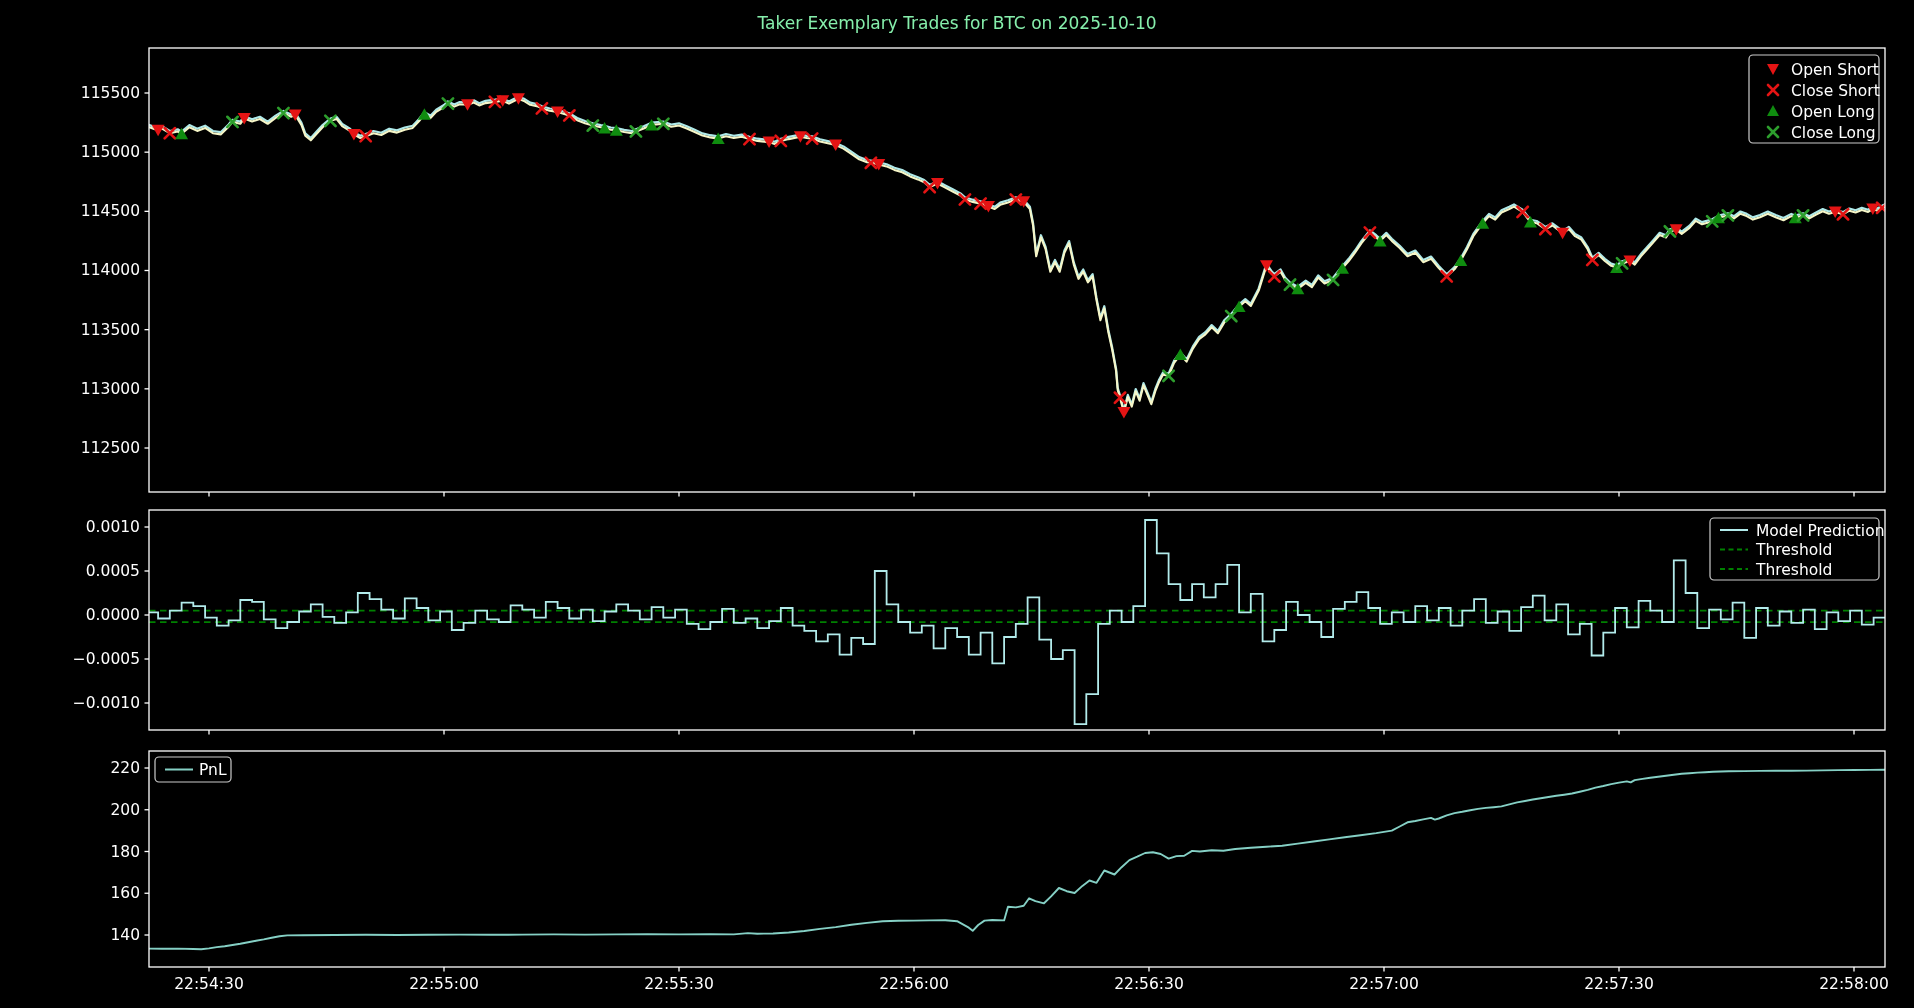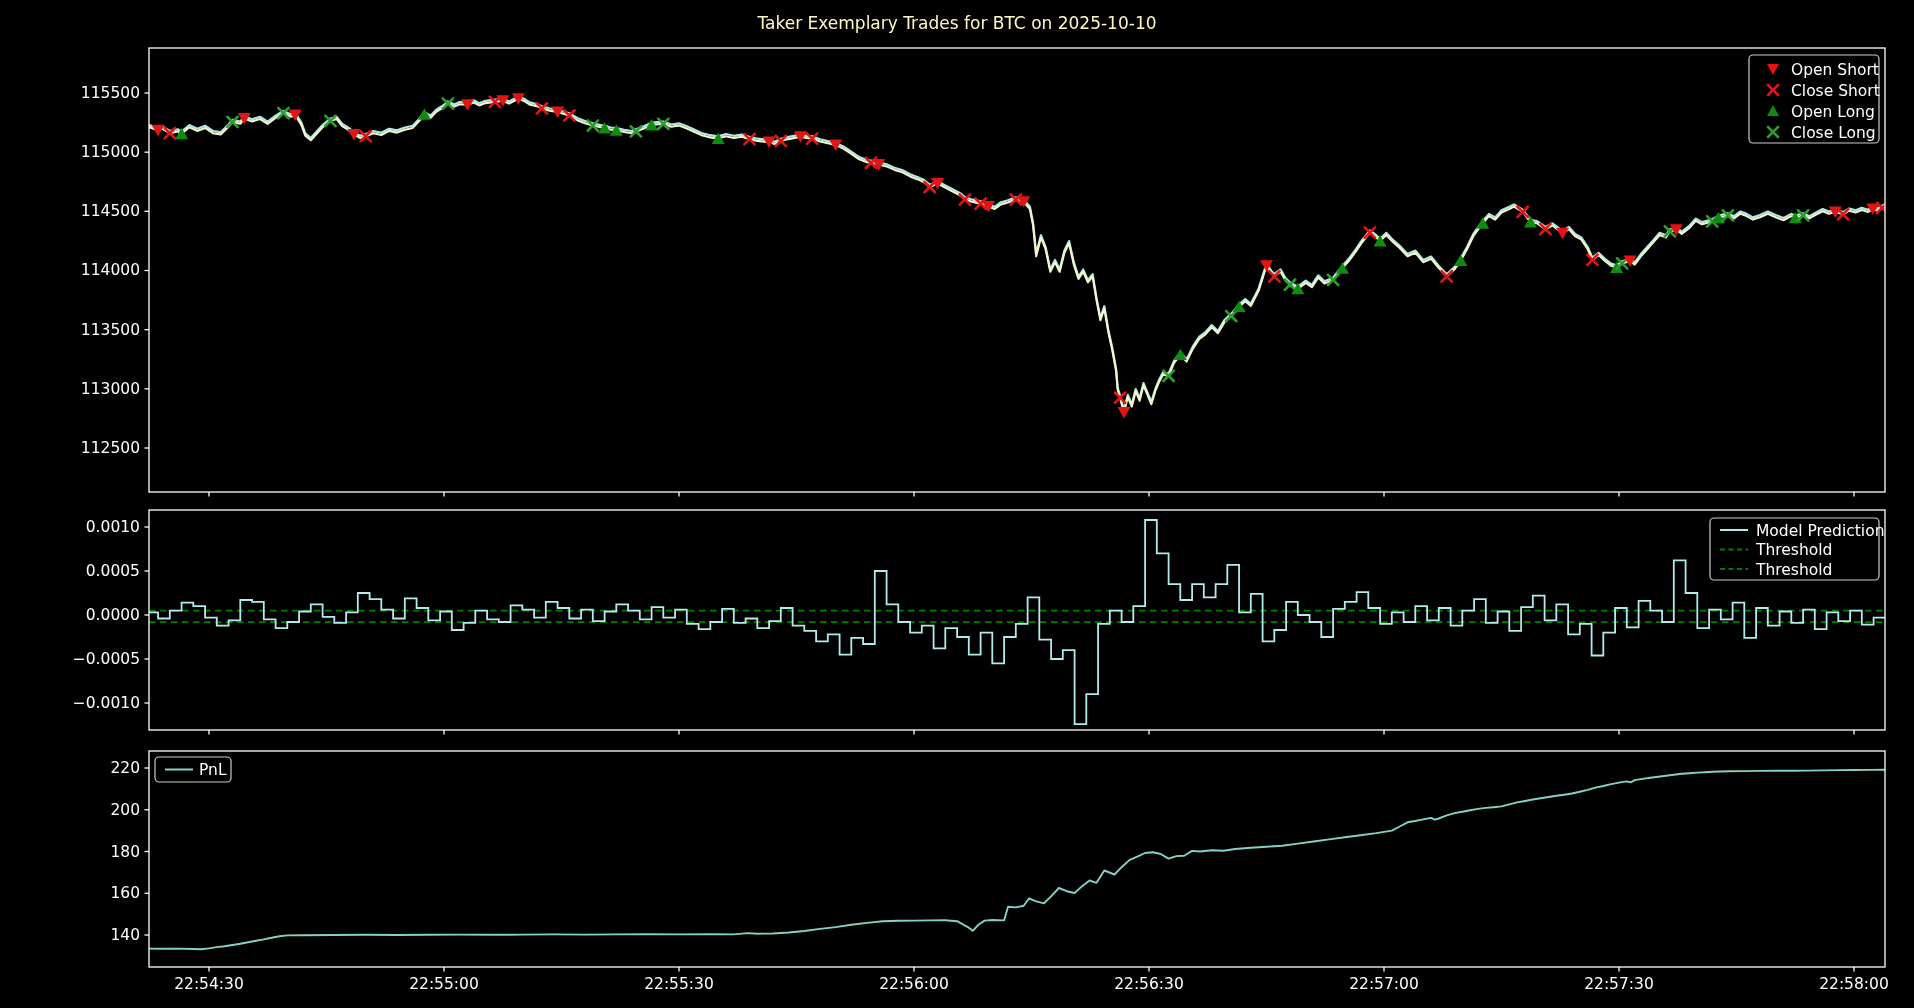--- a/index.html
+++ b/index.html
@@ -1,18 +1,18 @@
 <!DOCTYPE html>
 <html><head>
 <meta charset="utf-8">
 <style>
   html,body{margin:0;padding:0;background:#000;width:1914px;height:1008px;overflow:hidden;}
   body{font-family:"DejaVu Sans","Liberation Sans",sans-serif;}
   #fig{position:relative;width:1914px;height:1008px;background:#000;}
-  #title{position:absolute;top:13px;left:0;width:1914px;text-align:center;color:#fef9c3;font-size:17px;}
+  #title{position:absolute;top:13px;left:0;width:1914px;text-align:center;color:#86efac;font-size:17px;}
   svg{position:absolute;top:0;left:0;}
   text{font-family:"DejaVu Sans","Liberation Sans",sans-serif;}
 </style>
 </head>
 <body>
 
 <div id="fig">
   <div id="title">Taker Exemplary Trades for BTC on 2025-10-10</div>
   <svg id="chart" width="1914" height="1008" viewBox="0 0 1914 1008">
       <defs>

